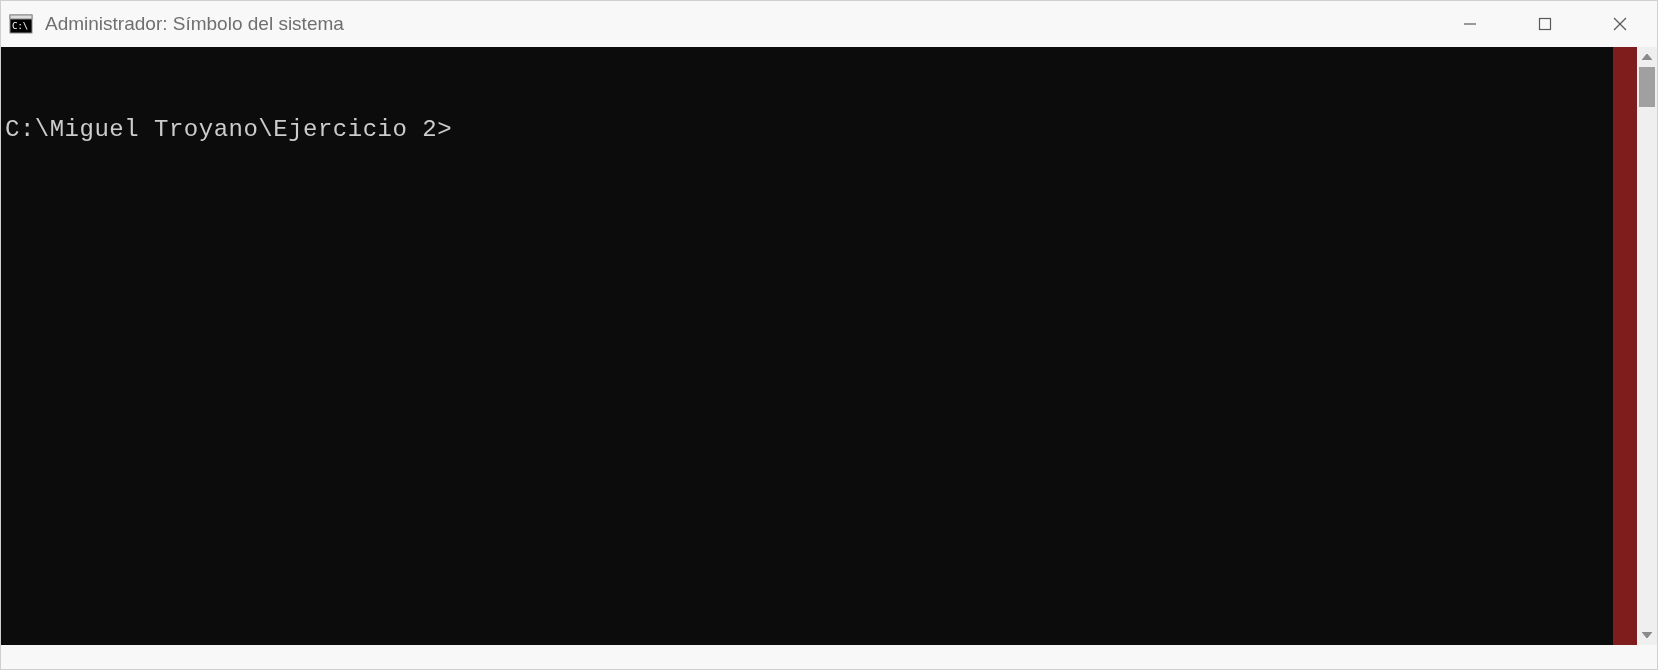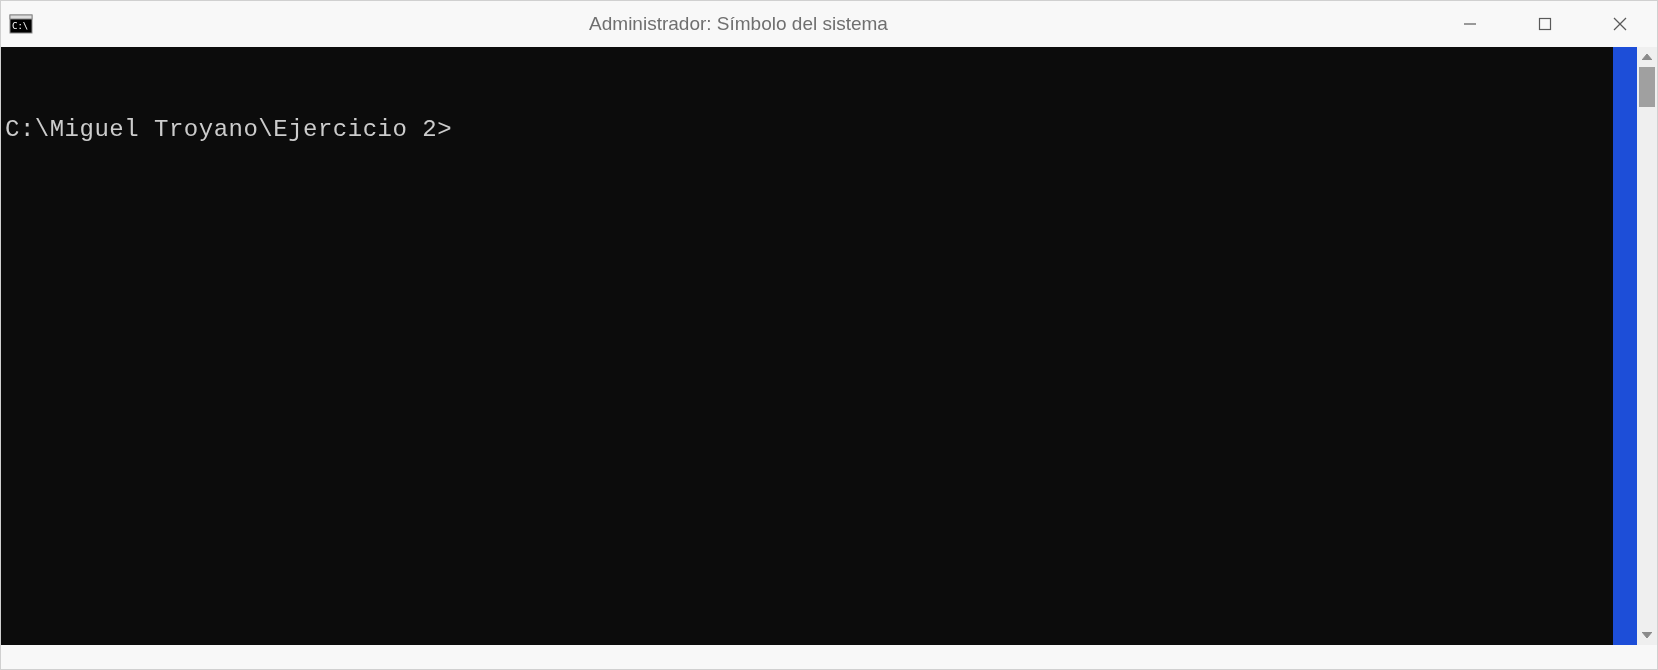--- a/index.html
+++ b/index.html
@@ -40,21 +40,20 @@
     }
     .app-icon svg {
       width: 24px;
       height: 24px;
     }
     .title-text {
       color: #6f6f6f;
       font-size: 19px;
       font-weight: 400;
       flex: 1;
-      text-align: center;
     }
     .window-controls {
       display: flex;
       height: 100%;
     }
     .window-btn {
       width: 75px;
       height: 100%;
       display: flex;
       align-items: center;
@@ -64,21 +63,21 @@
       cursor: pointer;
     }
     .window-btn svg {
       stroke: #5a5a5a;
       stroke-width: 1.2;
       fill: none;
     }
     .terminal-wrap {
       flex: 1;
       display: flex;
-      background: #1d4ed8;
+      background: #7f1d1d;
       position: relative;
       min-height: 0;
       gap: 24px;
     }
     .terminal {
       flex: 1;
       background: #0c0c0c;
       color: #cccccc;
       font-family: "Consolas", "Courier New", monospace;
       font-size: 24px;

